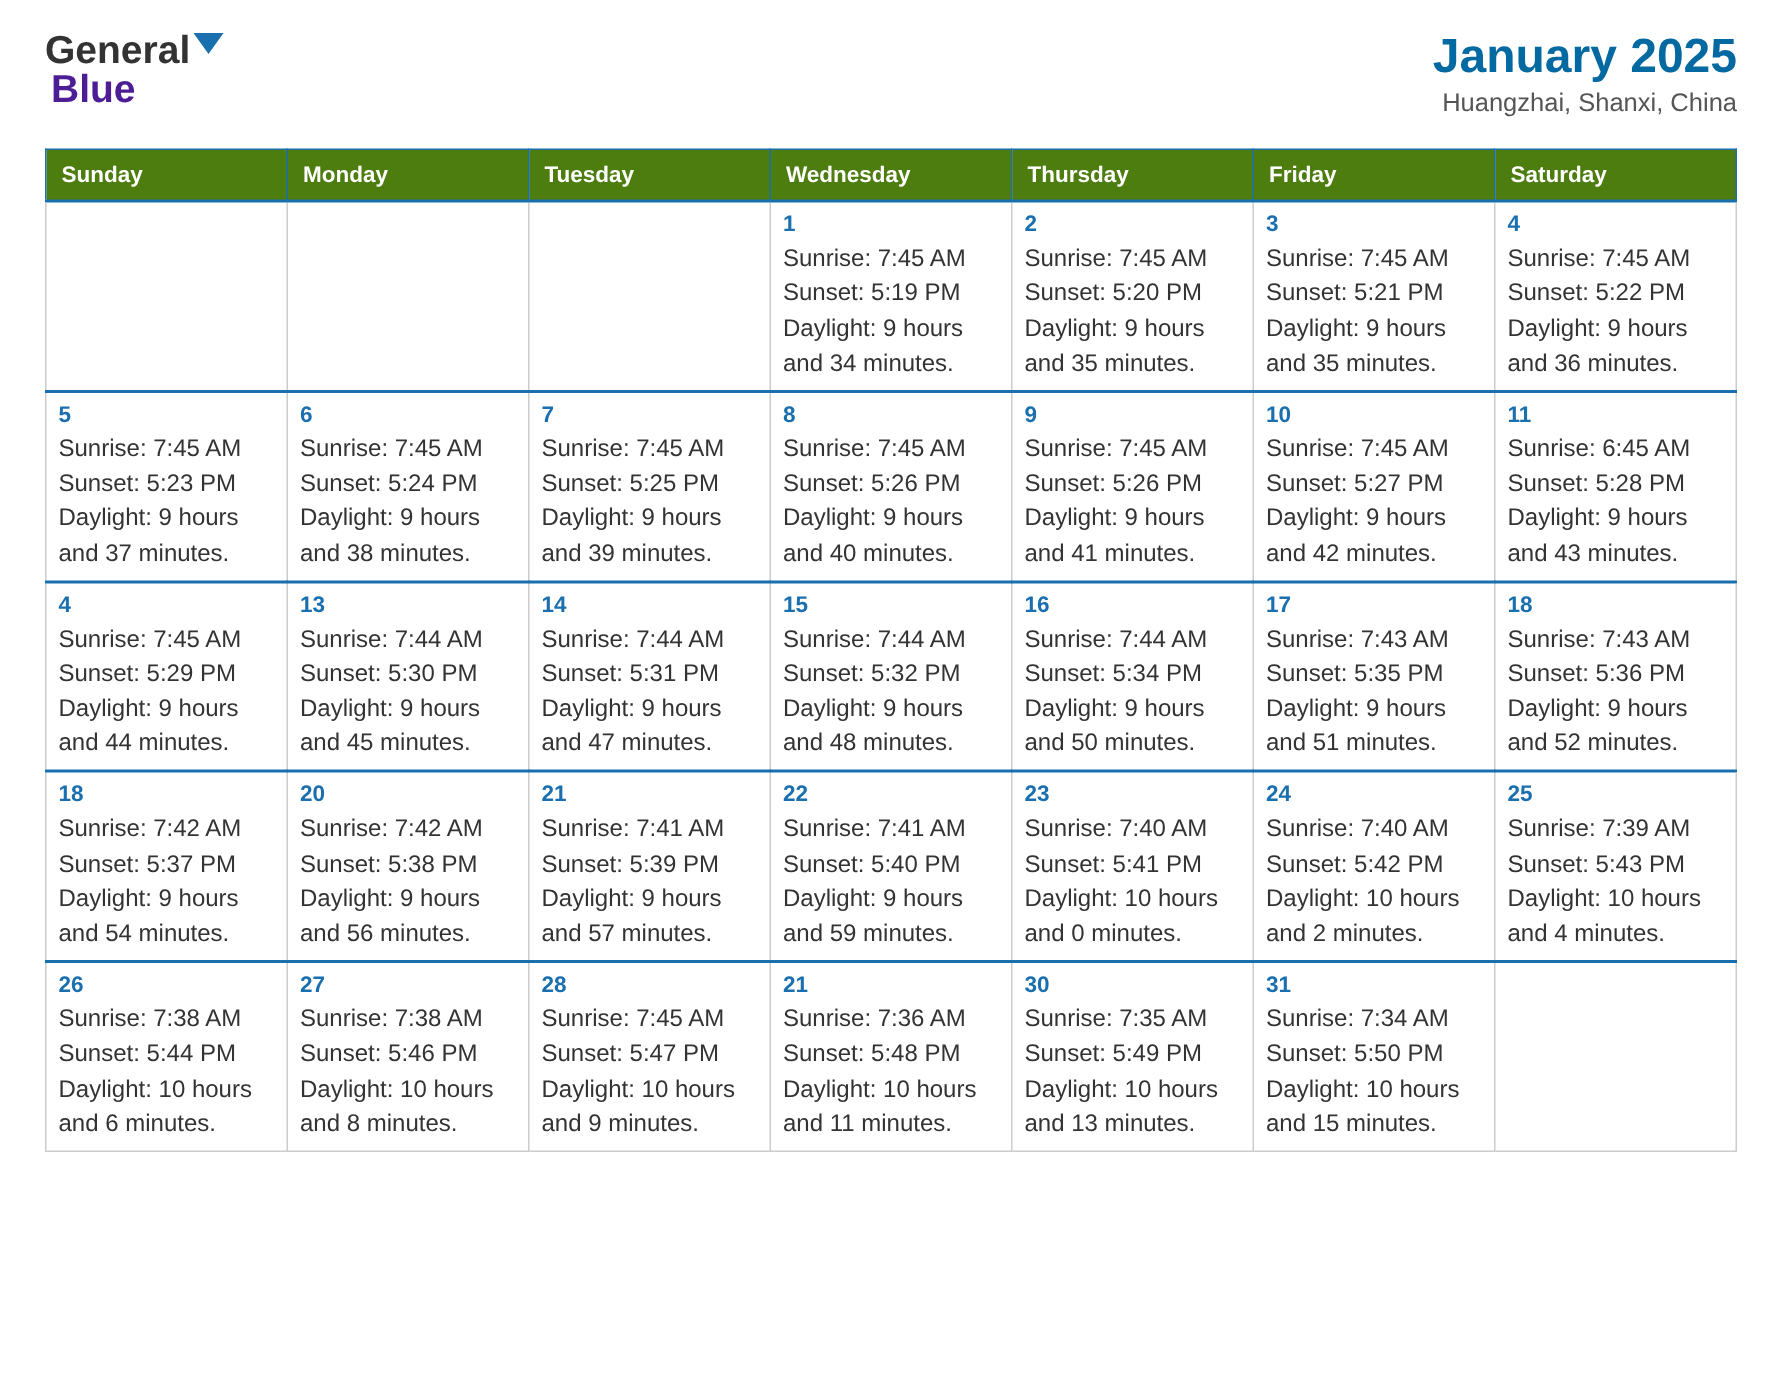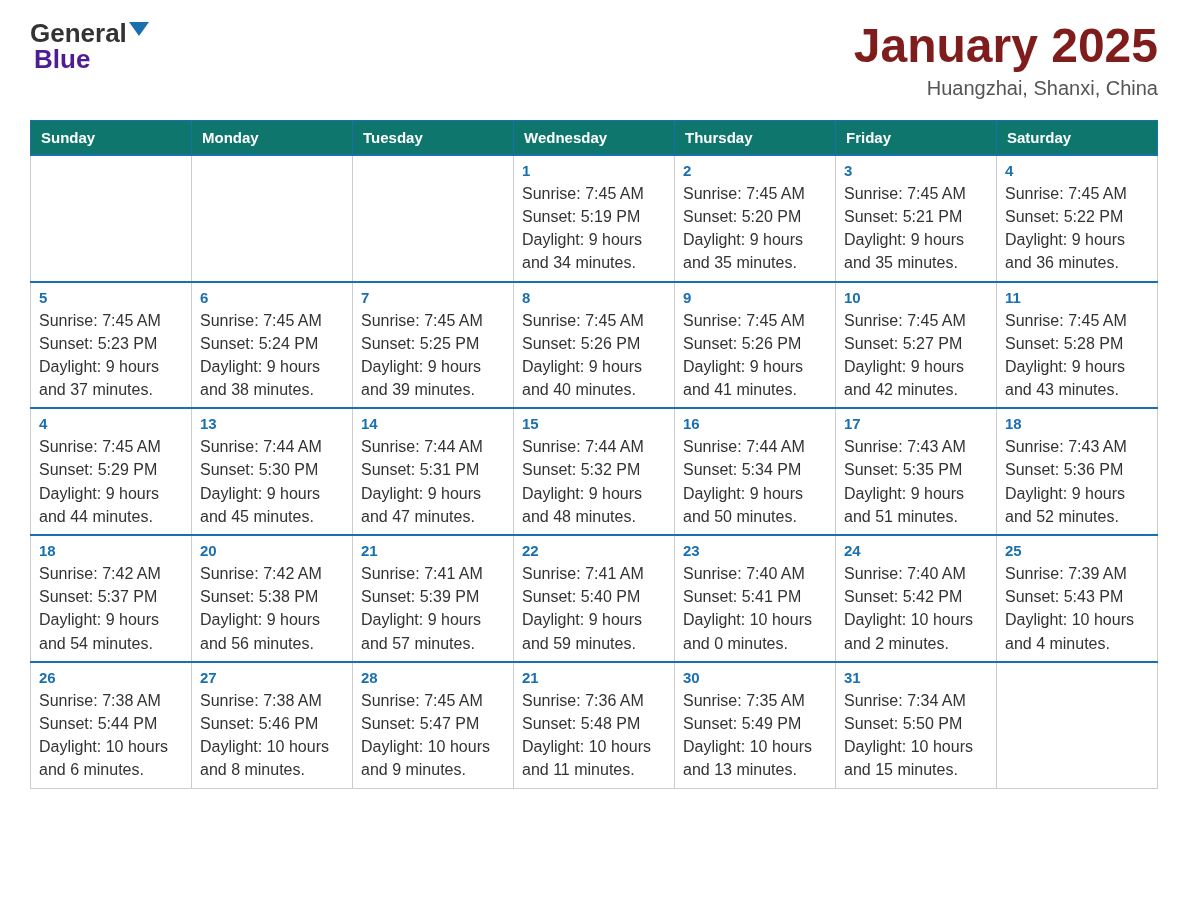--- a/index.html
+++ b/index.html
@@ -43,37 +43,37 @@
       border-top: 14px solid #1a6faf;
       margin-left: 2px;
       vertical-align: middle;
       position: relative;
       top: -4px;
     }
     .title-block {
       text-align: right;
     }
     .month-title {
-      font-size: 48px;
-      font-weight: bold;
-      color: #7f1d1d;
+      font-size: 32px;
+      font-weight: bold;
+      color: #0369a1;
       line-height: 1.1;
     }
     .location-title {
-      font-size: 20px;
+      font-size: 17px;
       color: #555;
       margin-top: 4px;
     }
     table {
       width: 100%;
       border-collapse: collapse;
       table-layout: fixed;
     }
     thead th {
-      background-color: #0f766e;
+      background-color: #4d7c0f;
       color: #fff;
       font-size: 15px;
       font-weight: bold;
       padding: 8px 10px;
       text-align: left;
       border: 1px solid #1a6faf;
     }
     tbody td {
       border: 1px solid #ccc;
       vertical-align: top;
@@ -201,21 +201,21 @@
         </td>
         <td>
           <span class="day-num">10</span>
           <div class="day-info">Sunrise: 7:45 AM
 Sunset: 5:27 PM
 Daylight: 9 hours
 and 42 minutes.</div>
         </td>
         <td>
           <span class="day-num">11</span>
-          <div class="day-info">Sunrise: 7:45 AM
+          <div class="day-info">Sunrise: 6:45 AM
 Sunset: 5:28 PM
 Daylight: 9 hours
 and 43 minutes.</div>
         </td>
       </tr>
       <tr>
         <td>
           <span class="day-num">4</span>
           <div class="day-info">Sunrise: 7:45 AM
 Sunset: 5:29 PM

